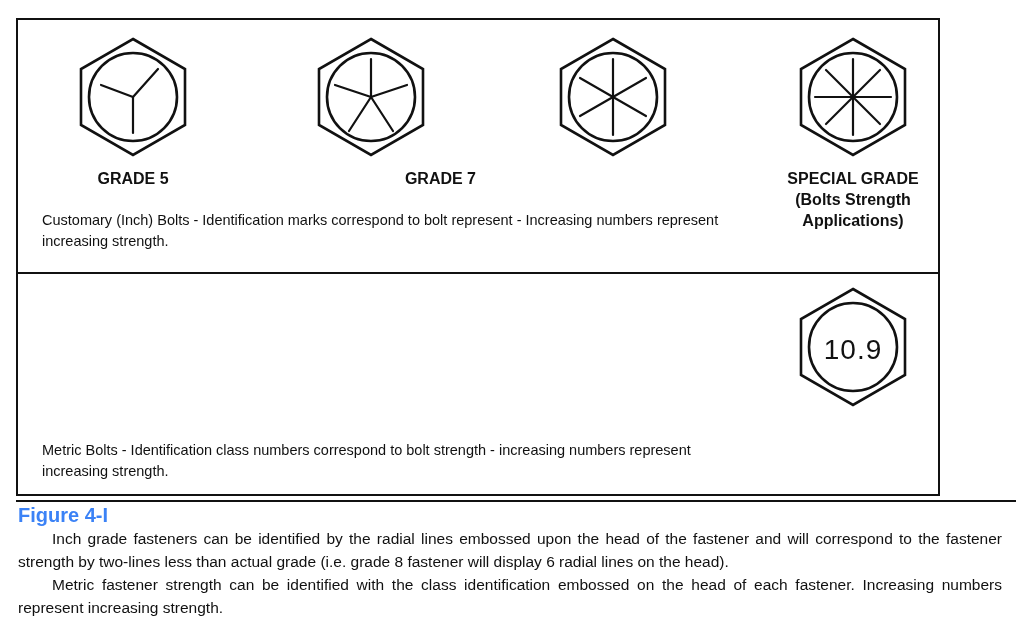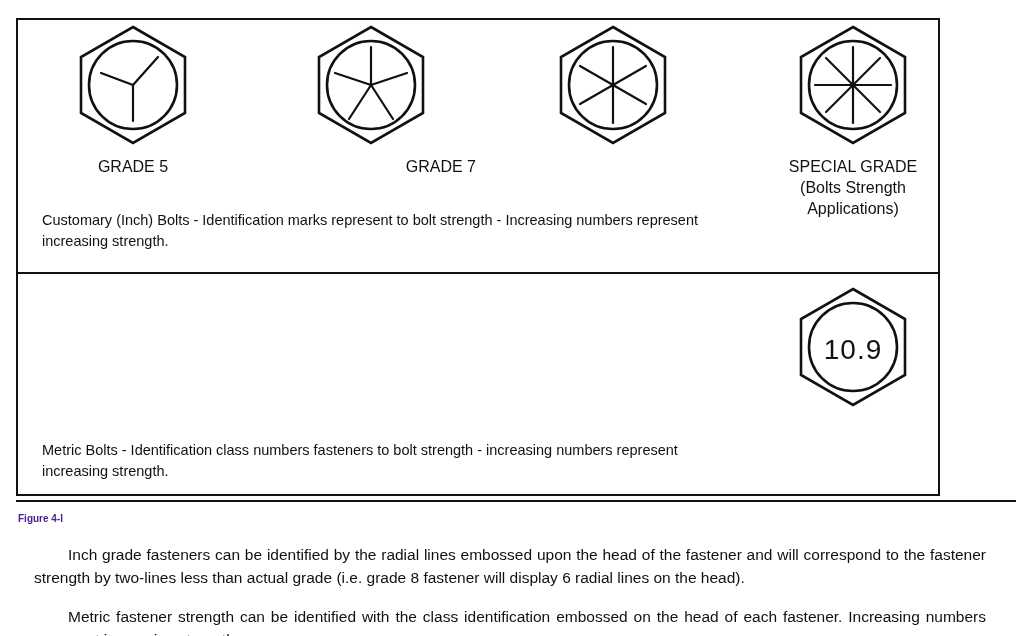--- a/index.html
+++ b/index.html
@@ -40,21 +40,21 @@
     height: 0;
     border-top: 2px solid #111;
   }
 
   
   .row {
     position: absolute;
     left: 0;
     width: 100%;
   }
-  .row-inch { top: 0; height: 240px; }
+  .row-inch { top: 12px; height: 240px; font-weight: bold; }
   .row-metric { top: 262px; height: 210px; }
 
   .bolt-cell {
     position: absolute;
     width: 210px;
     text-align: center;
   }
   .bolt-cell.c0 { left: 10px; }
   .bolt-cell.c1 { left: 248px; text-align: right; }
   .bolt-cell.c2 { left: 490px; }
@@ -90,45 +90,44 @@
     left: 24px;
     top: 420px;
     width: 700px;
   }
 
   
   .figure-title {
     position: absolute;
     left: 18px;
     top: 504px;
-    font-size: 10px;
+    font-size: 20px;
     font-weight: bold;
-    color: #4c1d95;
-    margin-top: 9px;
+    color: #3b82f6;
   }
   .figure-rule {
     position: absolute;
     left: 16px;
     top: 500px;
     width: 1000px;
     height: 0;
     border-top: 2px solid #111;
   }
   .body-text {
     position: absolute;
     left: 18px;
     top: 527px;
     width: 984px;
     font-size: 15.5px;
     line-height: 23px;
     color: #111;
     text-align: justify;
   }
   .body-text p {
-    margin: 16px;
+    margin: 0;
   }
   .body-text p.indent {
     text-indent: 34px;
   }
 </style>
 </head>
 <body>
 
 <div class="page">
 
@@ -197,40 +196,40 @@
             </g>
           </svg>
         </div>
         <div class="bolt-label">SPECIAL GRADE
 (Bolts Strength
 Applications)</div>
       </div>
 
     </div>
 
-    <div class="caption caption-inch">Customary (Inch) Bolts - Identification marks represent to bolt strength - Increasing numbers represent increasing strength.</div>
+    <div class="caption caption-inch">Customary (Inch) Bolts - Identification marks correspond to bolt represent - Increasing numbers represent increasing strength.</div>
 
     <div class="row row-metric">
 
 
 
 
       <div class="bolt-cell c3">
         <div class="bolt-svg-wrap">
           <svg width="140" height="128" viewBox="0 0 140 128">
             <polygon points="70,6 122,36 122,92 70,122 18,92 18,36" fill="none" stroke="#111" stroke-width="2.6"></polygon>
             <circle cx="70" cy="64" r="44" fill="none" stroke="#111" stroke-width="2.6"></circle>
             <text x="70" y="76" text-anchor="middle" font-family="Liberation Sans, sans-serif" font-size="28" letter-spacing="1" fill="#111">10.9</text>
           </svg>
         </div>
       </div>
 
     </div>
 
-    <div class="caption caption-metric">Metric Bolts - Identification class numbers fasteners to bolt strength - increasing numbers represent increasing strength.</div>
+    <div class="caption caption-metric">Metric Bolts - Identification class numbers correspond to bolt strength - increasing numbers represent increasing strength.</div>
 
   </div>
 
   <div class="figure-rule"></div>
   <div class="figure-title">Figure 4-I</div>
 
   <div class="body-text">
     <p class="indent">Inch grade fasteners can be identified by the radial lines embossed upon the head of the fastener and will correspond to the fastener strength by two-lines less than actual grade (i.e. grade 8 fastener will display 6 radial lines on the head).</p>
     <p class="indent">Metric fastener strength can be identified with the class identification embossed on the head of each fastener. Increasing numbers represent increasing strength.</p>
   </div>

